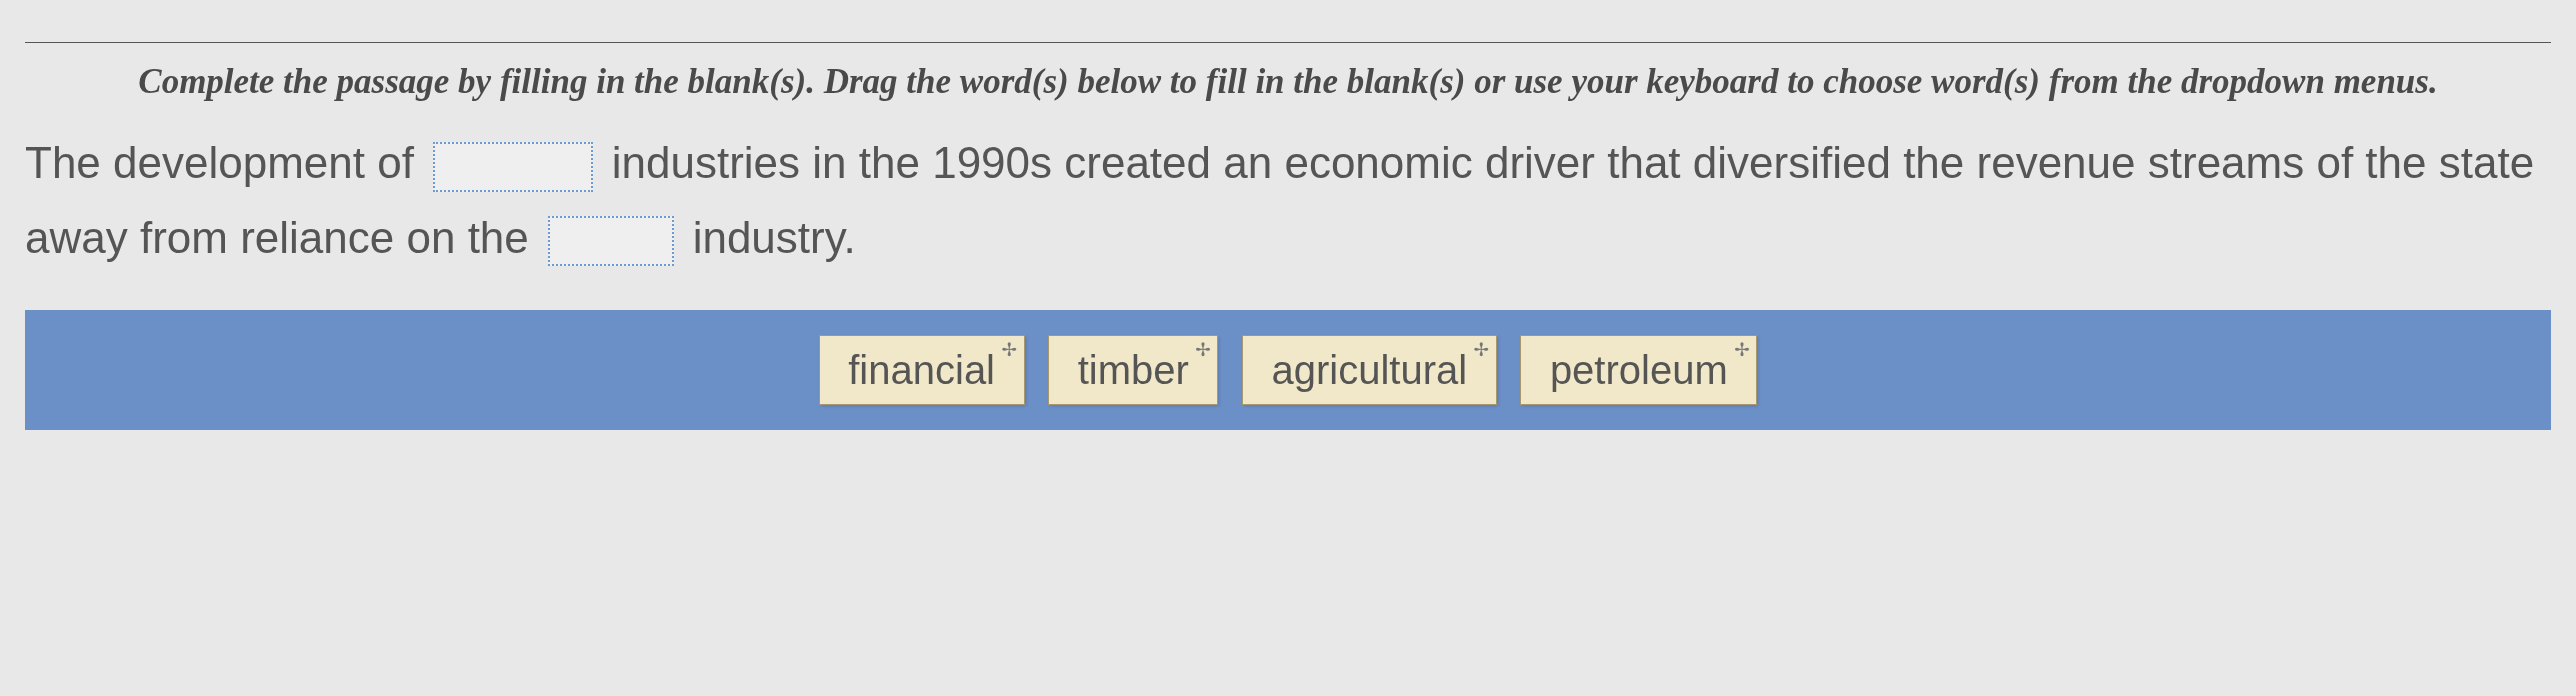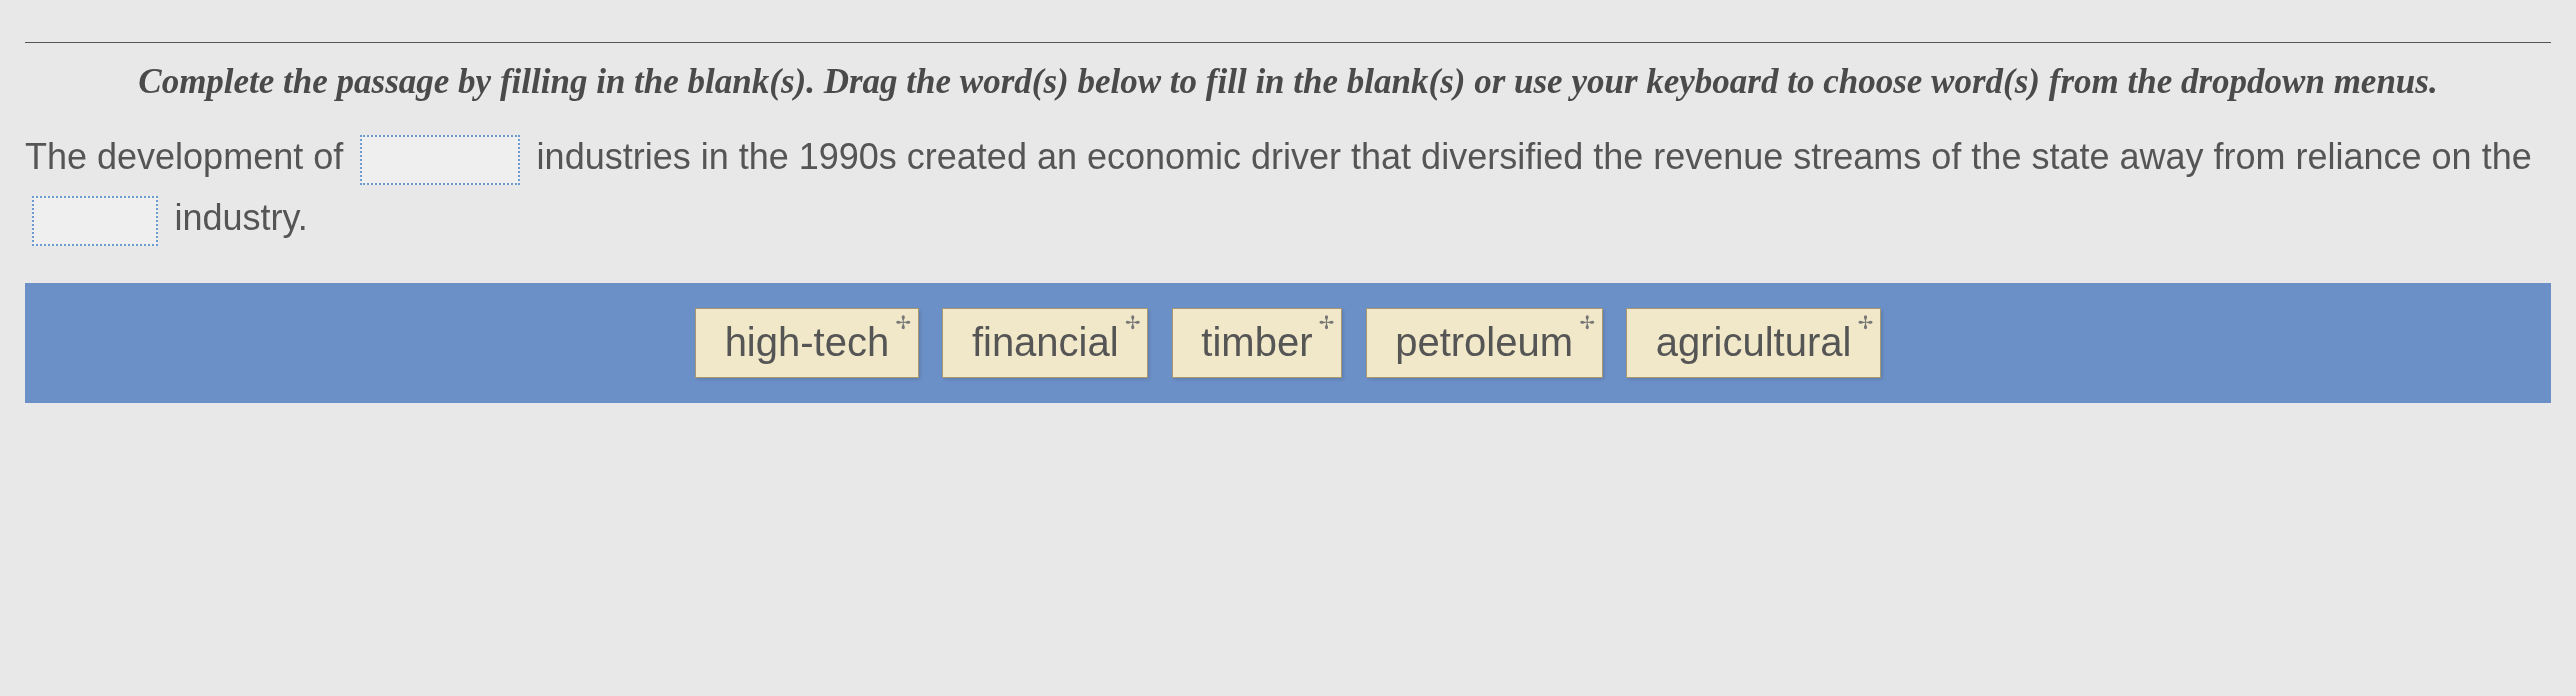--- a/index.html
+++ b/index.html
@@ -27,21 +27,21 @@
     .instructions {
       font-style: italic;
       font-weight: bold;
       color: #4a4a4a;
       font-size: 35px;
       text-align: center;
       line-height: 1.35;
       padding: 0 8.4px 21px 8.4px;
     }
     .passage {
-      font-size: 36px;
+      font-size: 44px;
       color: #555;
       line-height: 1.7;
       font-weight: 300;
       font-family: -apple-system, 'Segoe UI', Helvetica, Arial, sans-serif;
       margin-bottom: 34px;
     }
     .blank {
       display: inline-block;
       border: 2.5px dotted #6b9bd1;
       min-width: 160px;
@@ -92,20 +92,19 @@
 
   <div class="passage">
     <span>The development of</span>
     <span class="blank"></span>
     <span>industries in the 1990s created an economic driver that diversified the revenue streams of the state away from reliance on the</span>
     <span class="blank small"></span>
     <span>industry.</span>
   </div>
 
   <div class="word-bank">
-    <div class="word-tile">high-tech</div>
     <div class="word-tile">financial</div>
     <div class="word-tile">timber</div>
+    <div class="word-tile">agricultural</div>
     <div class="word-tile">petroleum</div>
-    <div class="word-tile">agricultural</div>
   </div>
 </div>
 
 
 </body></html>

